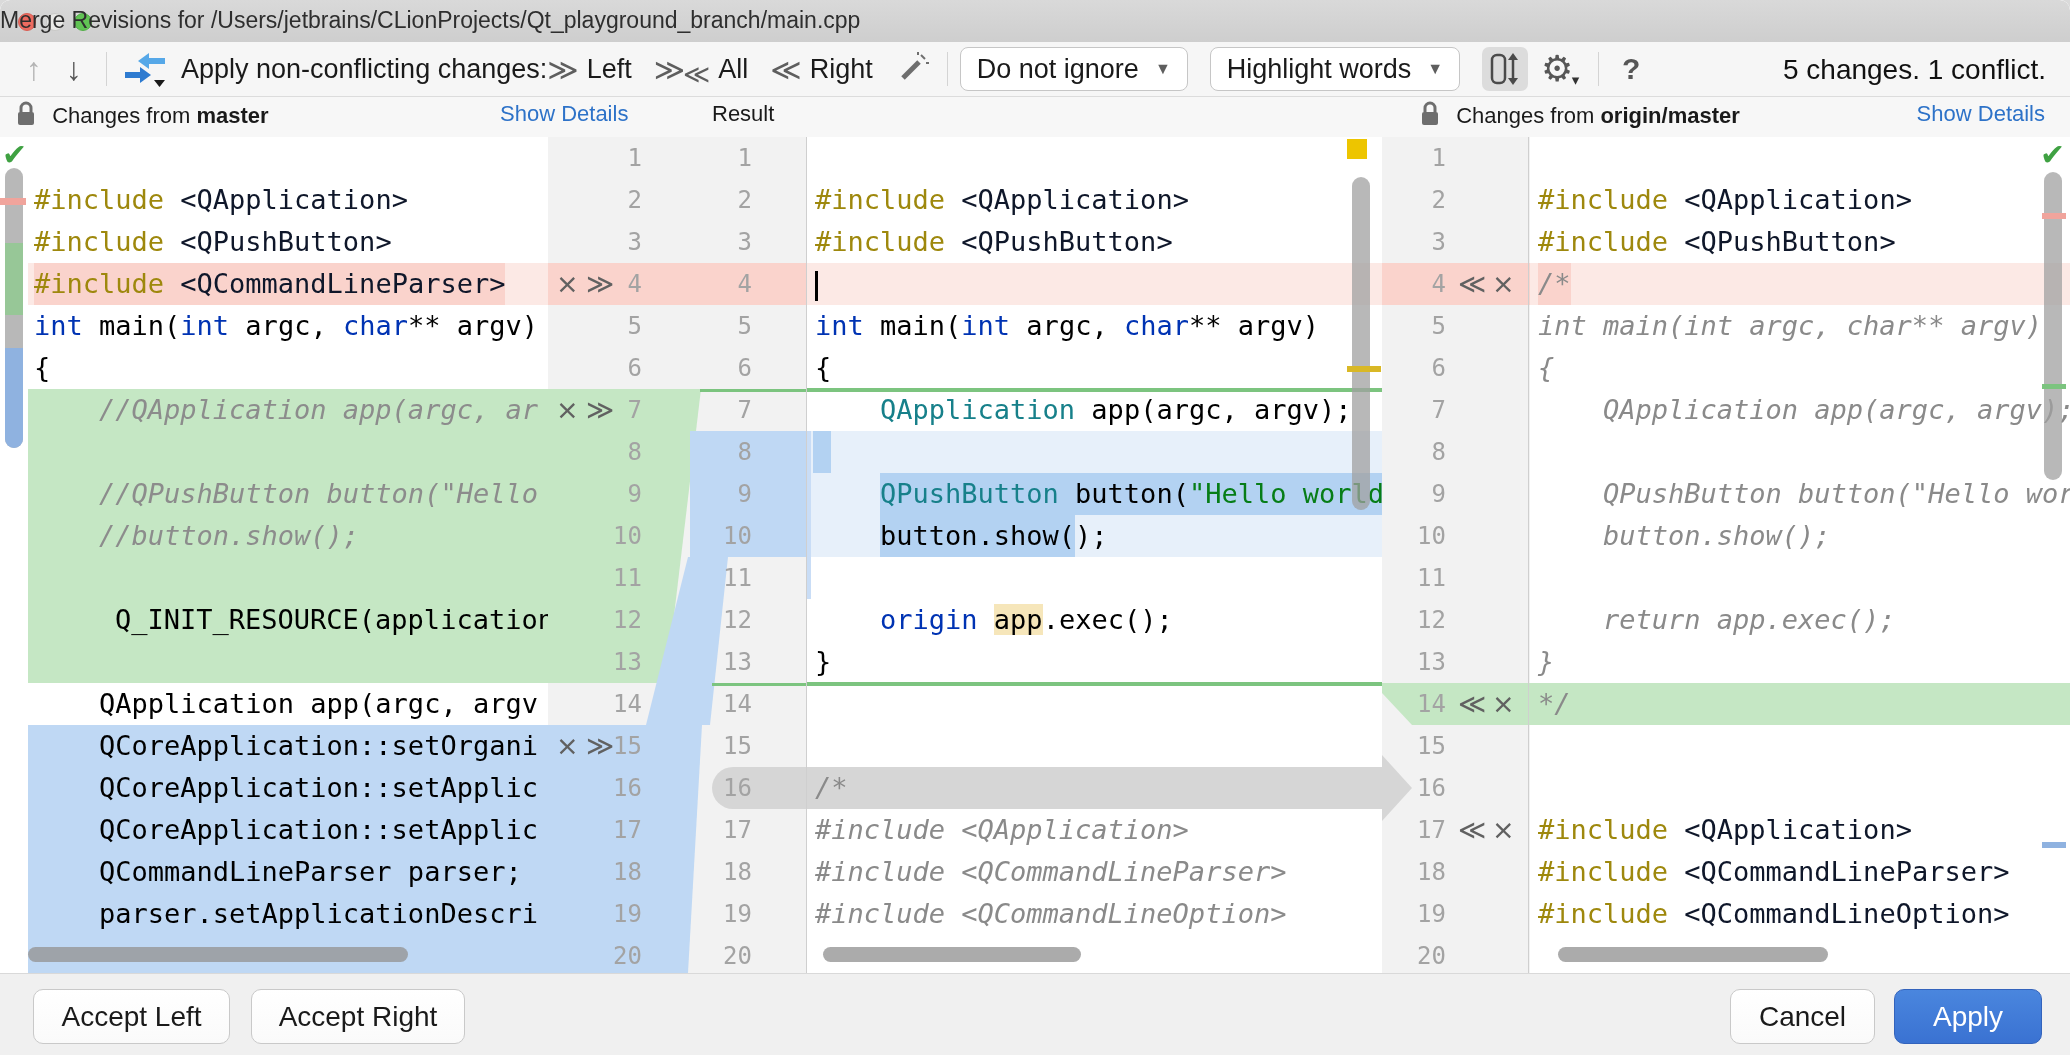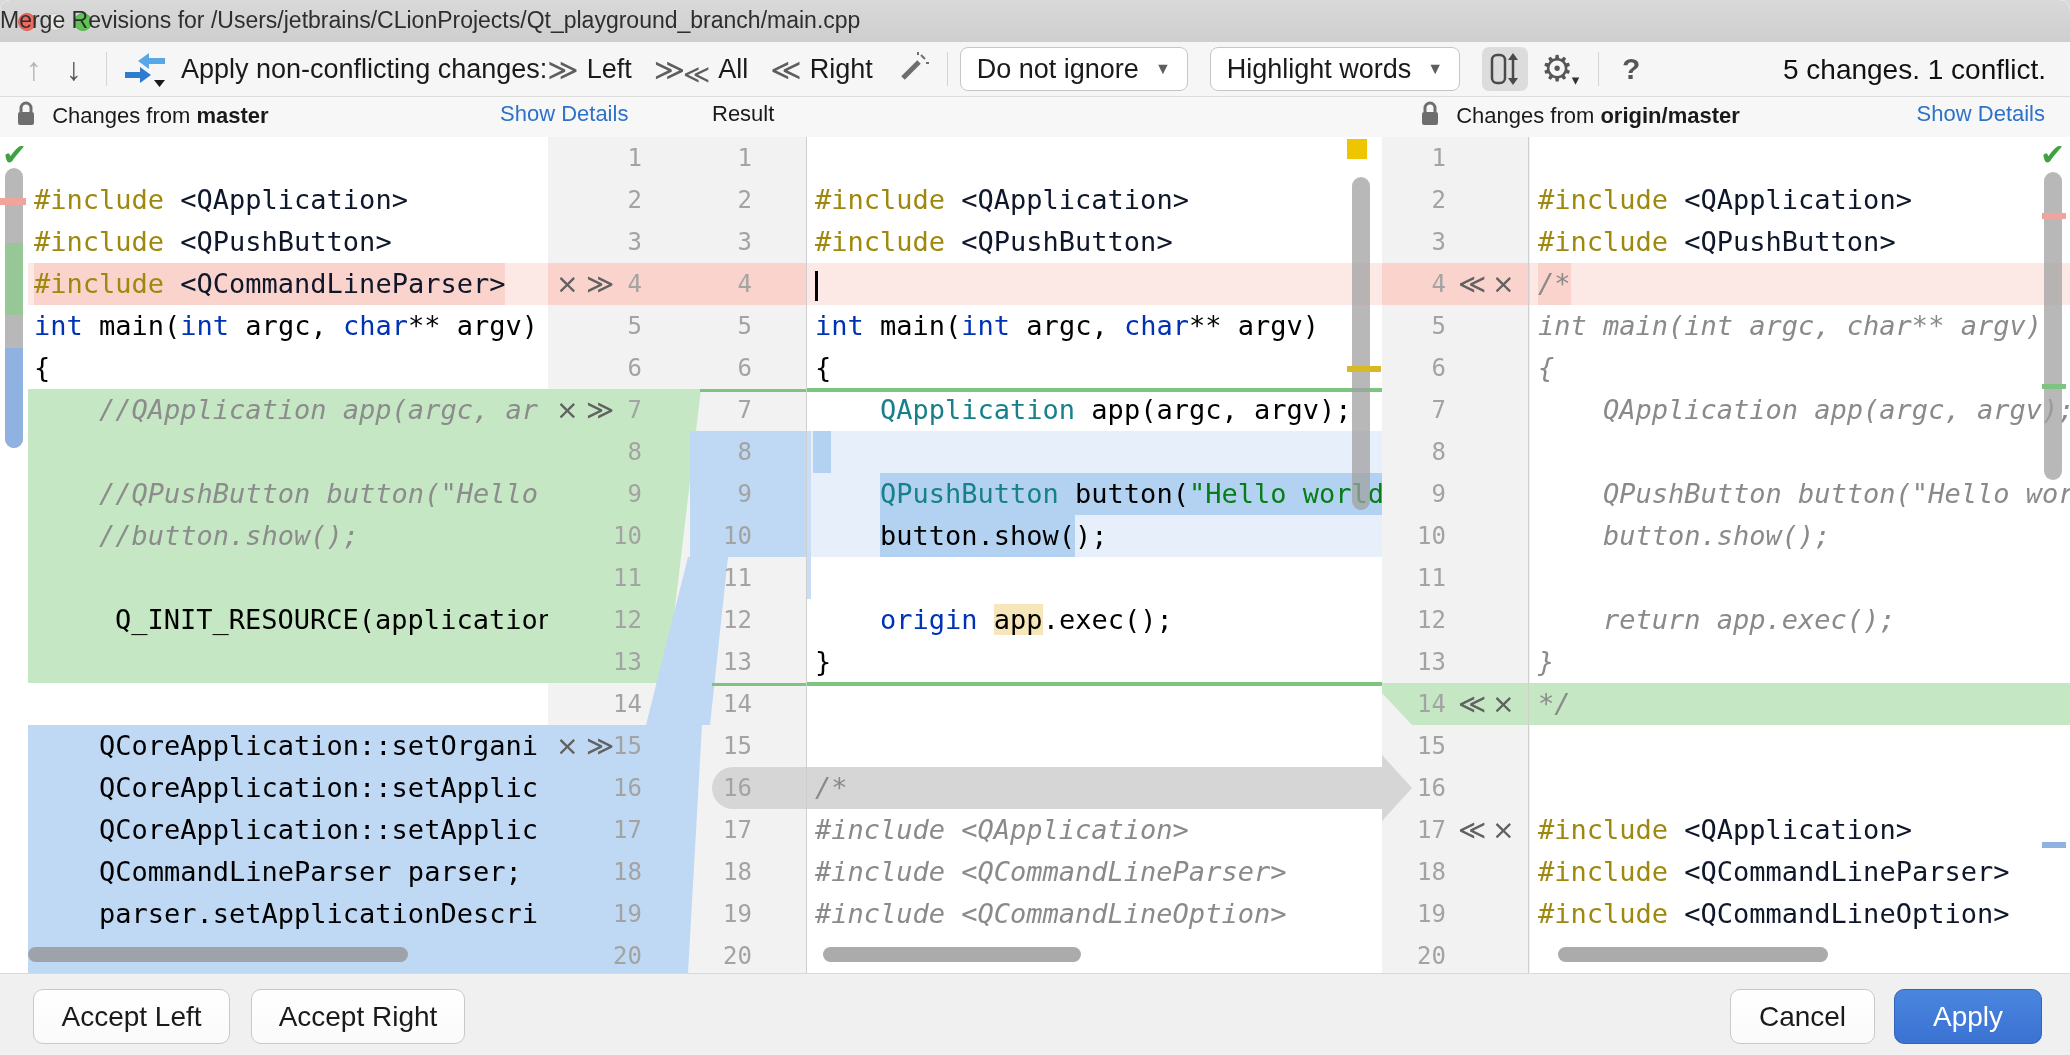--- a/index.html
+++ b/index.html
@@ -198,20 +198,21 @@
         <div class="line bg-red2" style="top: 126px; left: 28px; width: 520px; padding-left: 6px;"><span class="txt"><span class="s-pp">#include </span><span class="s-inc">&lt;QCommandLineParser&gt;</span></span></div>
         <div class="line" style="top: 168px; left: 28px; width: 520px; padding-left: 6px;"><span class="txt"><span class="s-kw">int</span><span class="s-pl"> main(</span><span class="s-kw">int</span><span class="s-pl"> argc, </span><span class="s-kw">char</span><span class="s-pl">** argv)</span></span></div>
         <div class="line" style="top: 210px; left: 28px; width: 520px; padding-left: 6px;"><span class="txt"><span class="s-pl">{</span></span></div>
         <div class="line bg-green" style="top: 252px; left: 28px; width: 520px; padding-left: 6px;"><span class="txt"><span class="s-com">    //QApplication app(argc, ar</span></span></div>
         <div class="line bg-green" style="top: 294px; left: 28px; width: 520px; padding-left: 6px;"><span class="txt"></span></div>
         <div class="line bg-green" style="top: 336px; left: 28px; width: 520px; padding-left: 6px;"><span class="txt"><span class="s-com">    //QPushButton button("Hello</span></span></div>
         <div class="line bg-green" style="top: 378px; left: 28px; width: 520px; padding-left: 6px;"><span class="txt"><span class="s-com">    //button.show();</span></span></div>
         <div class="line bg-green" style="top: 420px; left: 28px; width: 520px; padding-left: 6px;"><span class="txt"></span></div>
         <div class="line bg-green" style="top: 462px; left: 28px; width: 520px; padding-left: 22px;"><span class="txt"><span class="s-pl">    Q_INIT_RESOURCE(application</span></span></div>
         <div class="line bg-green" style="top: 504px; left: 28px; width: 520px; padding-left: 6px;"><span class="txt"></span></div>
+        <div class="line" style="top: 546px; left: 28px; width: 520px; padding-left: 6px;"><span class="txt"><span class="s-pl">    QApplication app(argc, argv</span></span></div>
         <div class="line bg-blue" style="top: 588px; left: 28px; width: 520px; padding-left: 6px;"><span class="txt"><span class="s-pl">    QCoreApplication::setOrgani</span></span></div>
         <div class="line bg-blue" style="top: 630px; left: 28px; width: 520px; padding-left: 6px;"><span class="txt"><span class="s-pl">    QCoreApplication::setApplic</span></span></div>
         <div class="line bg-blue" style="top: 672px; left: 28px; width: 520px; padding-left: 6px;"><span class="txt"><span class="s-pl">    QCoreApplication::setApplic</span></span></div>
         <div class="line bg-blue" style="top: 756px; left: 28px; width: 520px; padding-left: 6px;"><span class="txt"><span class="s-pl">    parser.setApplicationDescri</span></span></div>
         <div class="line bg-blue" style="top: 714px; left: 28px; width: 520px; padding-left: 6px;"><span class="txt"><span class="s-pl">    QCommandLineParser parser;</span></span></div>
         <div class="line bg-blue" style="top: 798px; left: 28px; width: 520px; padding-left: 6px;"><span class="txt"></span></div>
       </div>
     <div class="pane" id="pane-result" style="left:807px;width:575px;">
         <div class="line" style="top: 0px; padding-left: 8px;"><span class="txt"></span></div>
         <div class="line" style="top: 42px; padding-left: 8px;"><span class="txt"><span class="s-pp">#include </span><span class="s-inc">&lt;QApplication&gt;</span></span></div>

